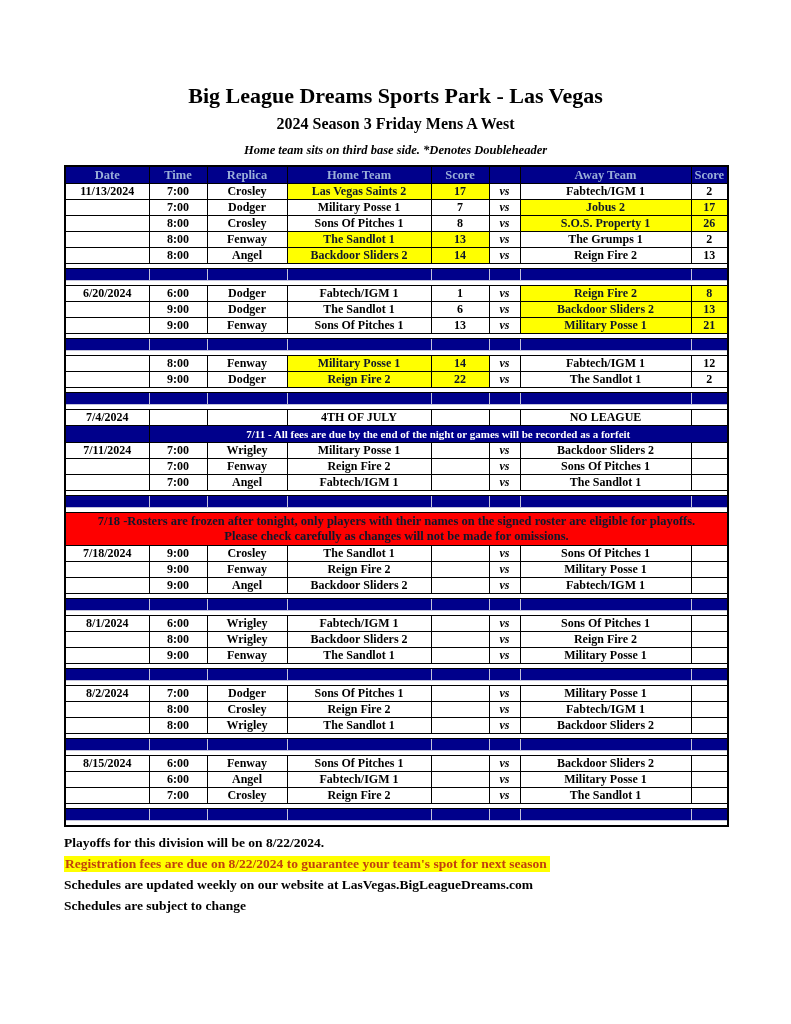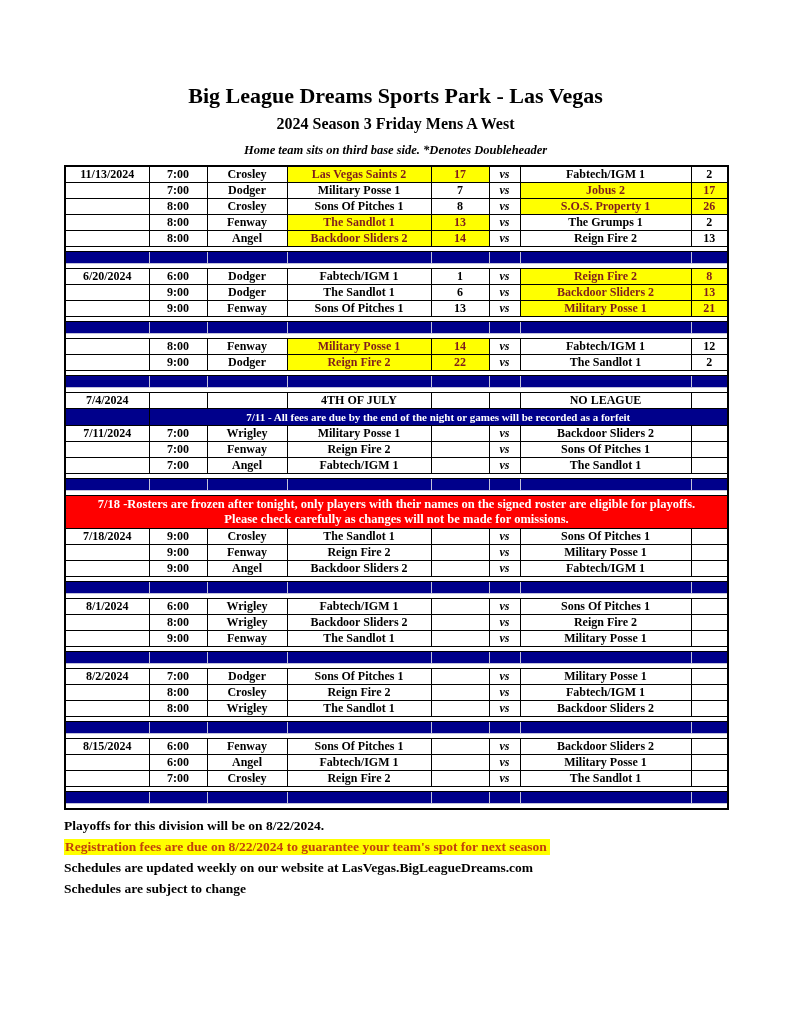--- a/index.html
+++ b/index.html
@@ -16,26 +16,26 @@
   table.sched {
     border-collapse:collapse; table-layout:fixed;
     width:663px; margin-left:64px; border:2px solid #000;
   }
   table.sched td {
     border:1px solid #000; text-align:center; vertical-align:middle;
     font-size:12px; font-weight:bold; height:15px; padding:0 2px;
     overflow:hidden; white-space:nowrap;
   }
   tr.head-row td { background:#00008B; color:#9AAED9; font-size:12.5px; height:16px; }
-  td.win  { background:#FFFF00; color:#7f1d1d; }
+  td.win  { background:#FFFF00; color:#0f172a; }
   td.vs-cell { font-size:10px; font-style:italic; }
   tr.gap-row td { border-left:none; border-right:none; background:#fff; height:4px; }
   tr.bar-row td { background:#00008B; border:1px solid #c2c2dc; height:11px; }
   tr.note-banner-row td { background:#00008B; color:#ffffff; font-size:11px; height:16px; }
-  tr.alert-row td { background:#FE0000; color:#ffffff; font-size:12.5px; height:auto; padding:1px 2px; }
+  tr.alert-row td { background:#FE0000; color:#0f172a; font-size:12.5px; height:auto; padding:1px 2px; }
   tr.alert-row .alert-line { line-height:15px; }
 
   .footer { margin:8px 0 0 64px; font-size:13.5px; }
   .footer .f-line { margin:0 0 5px 0; }
   .footer .reg-highlight { background:#FFFF00; color:#c2410c; display:inline-block; padding:0 3px 0 1px; }
 </style>
 </head>
 <body>
 
 <div class="doc">
@@ -50,20 +50,30 @@
       <col style="width:84px">
         <col style="width:58px">
         <col style="width:80px">
         <col style="width:144px">
       <col style="width:58px">
         <col style="width:31px">
         <col style="width:171px">
         <col style="width:37px">
     </colgroup>
     <tbody>
+        <tr class="head-row">
+          <td class="head-cell">Date</td>
+          <td class="head-cell">Time</td>
+          <td class="head-cell">Replica</td>
+          <td class="head-cell">Home Team</td>
+          <td class="head-cell">Score</td>
+          <td class="head-cell"></td>
+          <td class="head-cell">Away Team</td>
+          <td class="head-cell">Score</td>
+        </tr>
         <tr class="game-row">
           <td class="date-cell">11/13/2024</td>
           <td class="time-cell">7:00</td>
           <td class="replica-cell">Crosley</td>
           <td class="home-cell win">Las Vegas Saints 2</td>
           <td class="score-cell win">17</td>
           <td class="vs-cell">vs</td>
           <td class="away-cell">Fabtech/IGM 1</td>
           <td class="score-cell">2</td>
         </tr>

